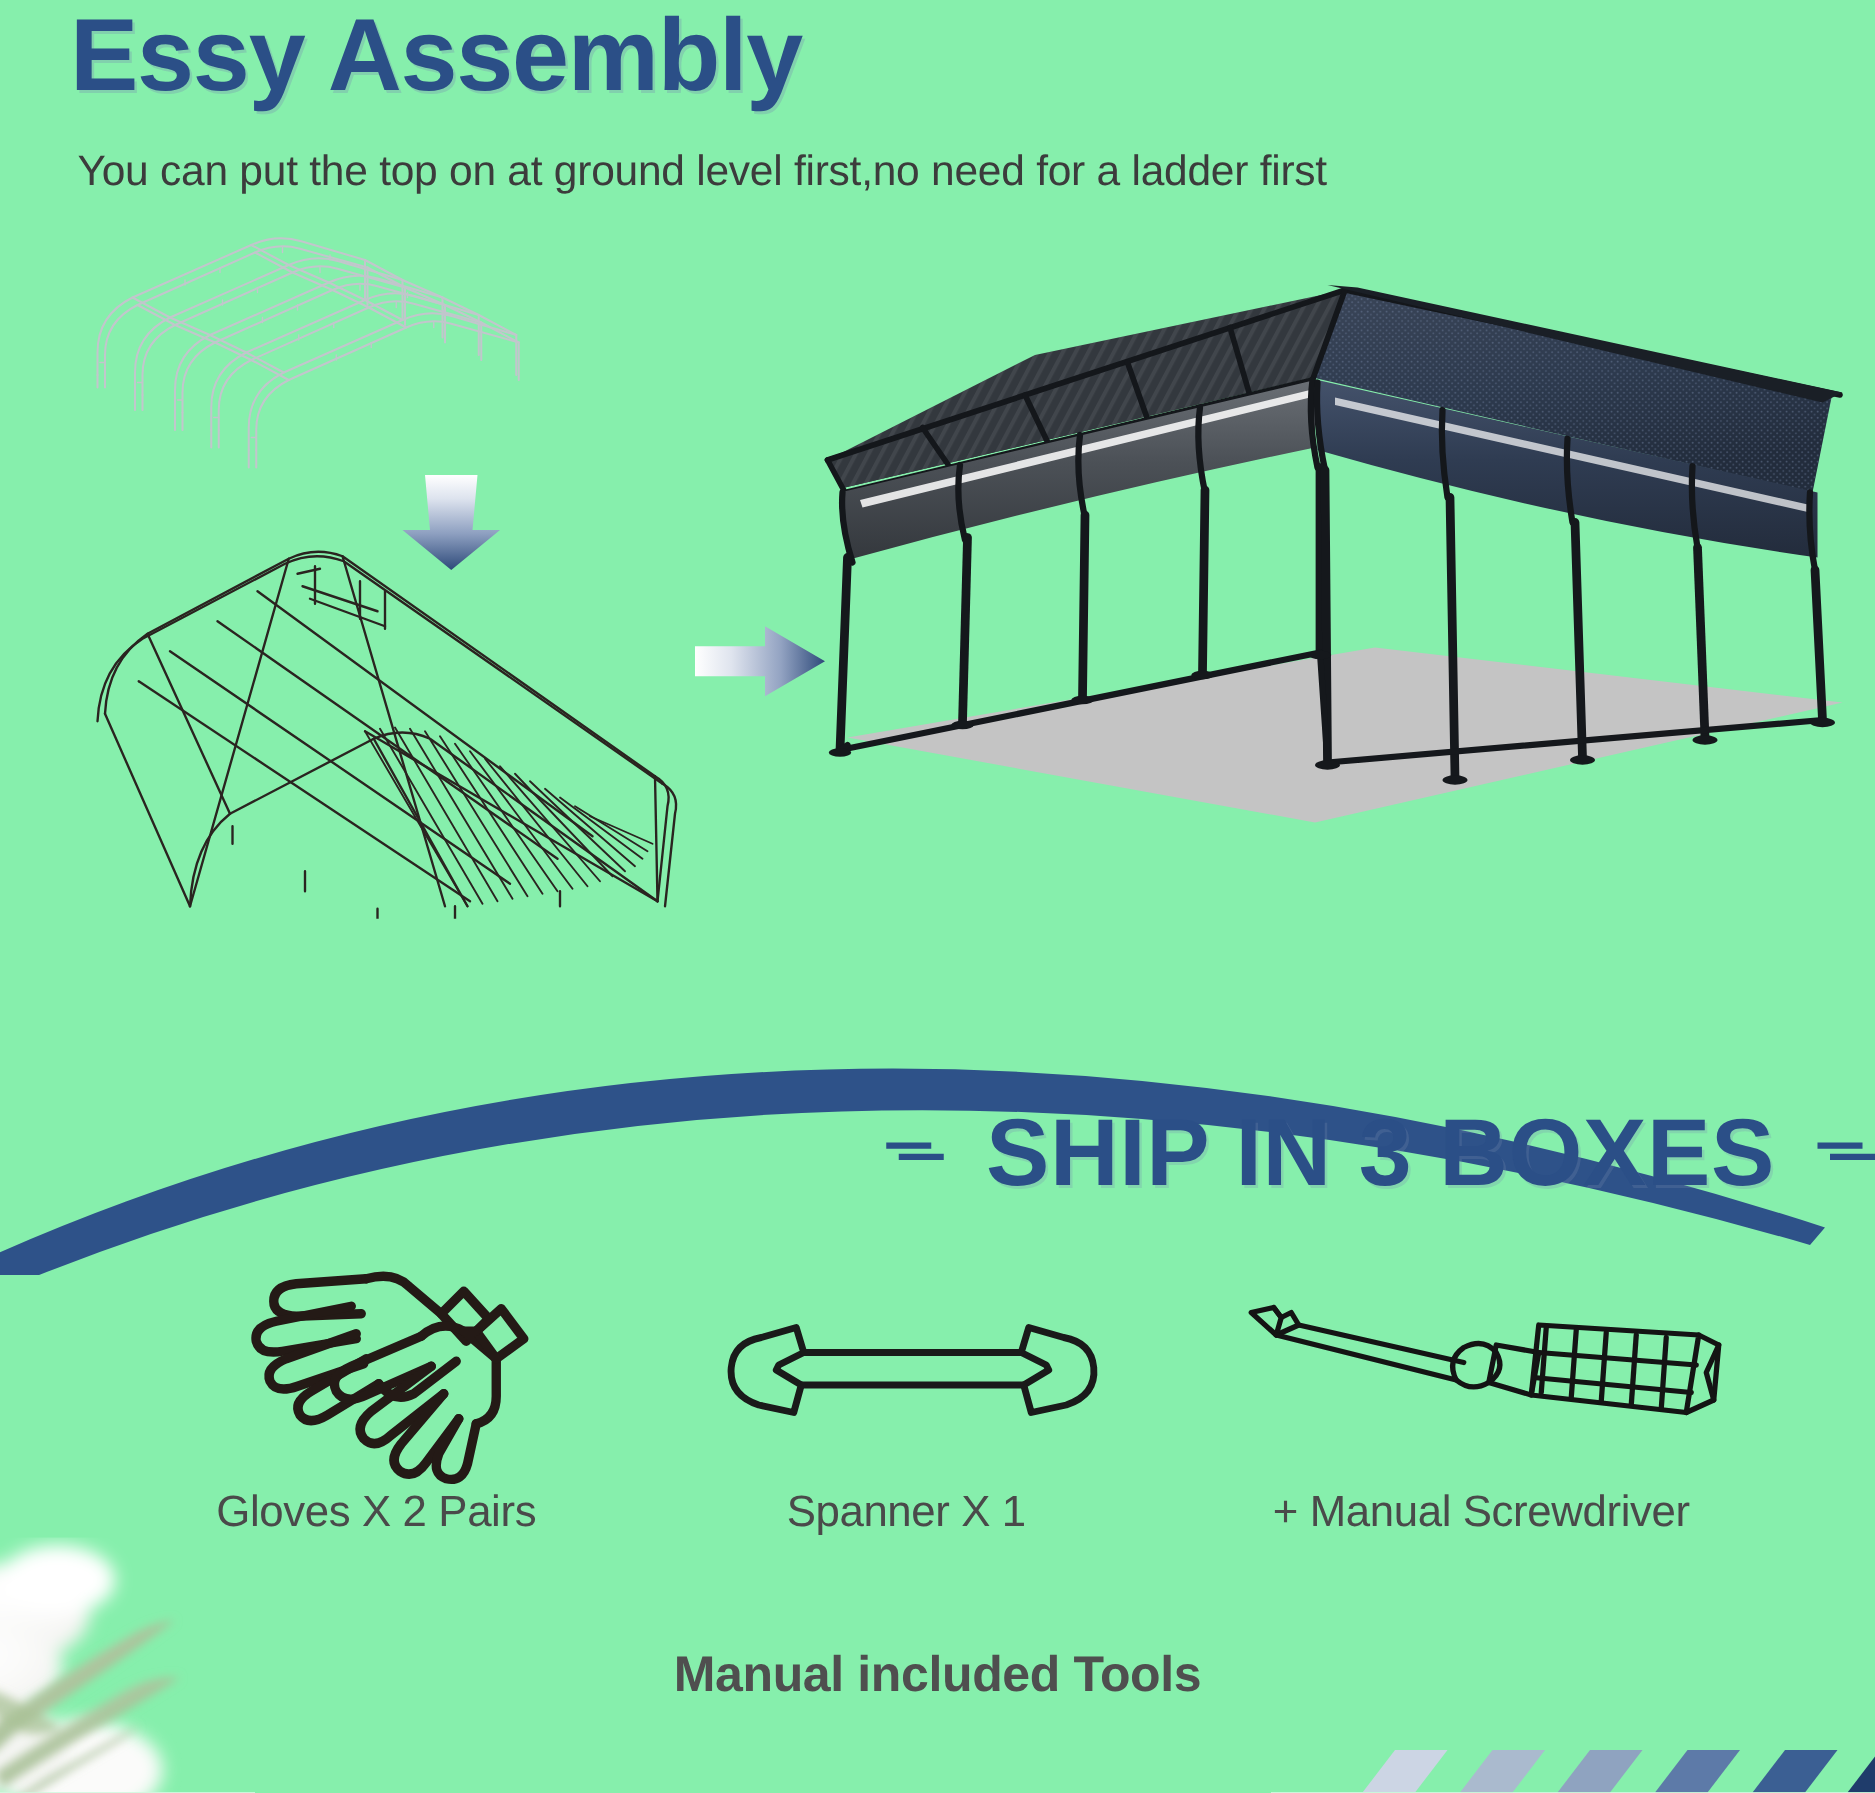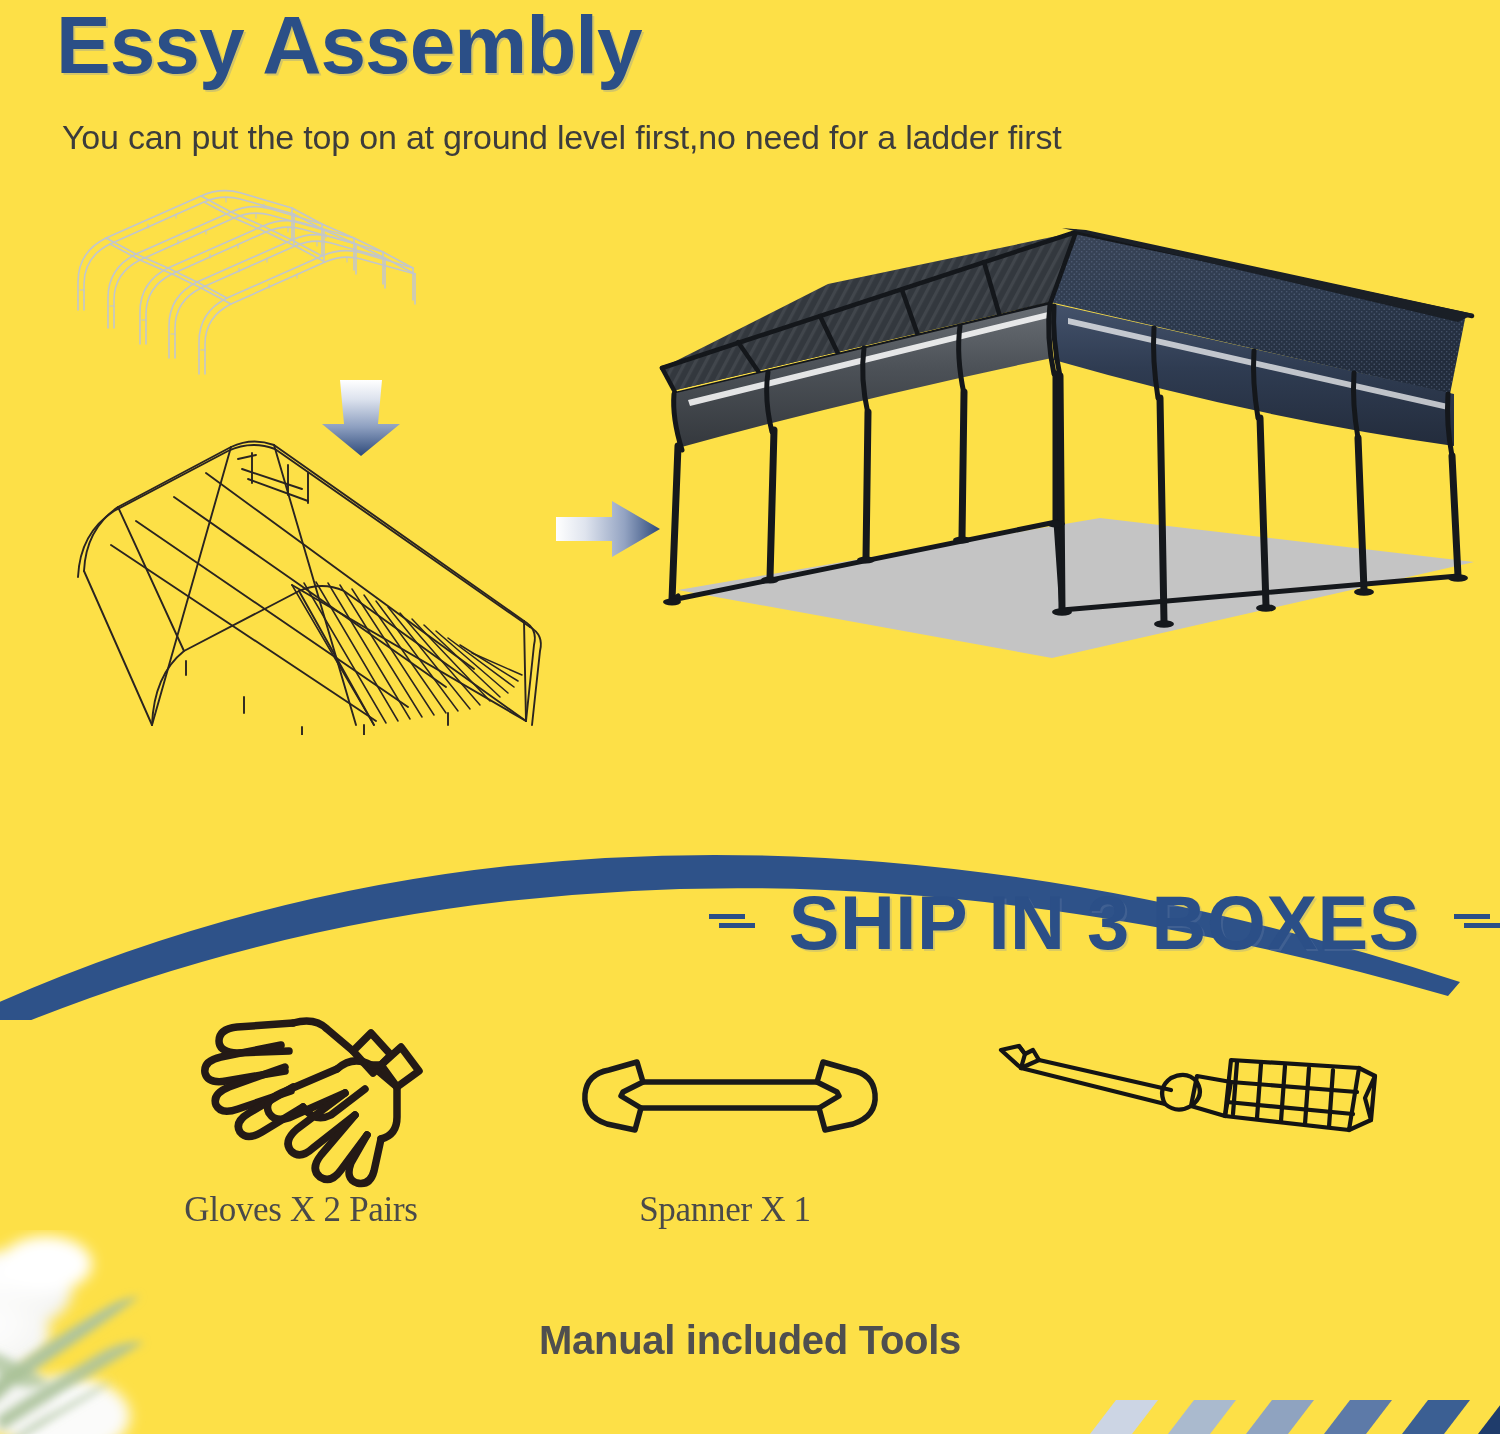--- a/index.html
+++ b/index.html
@@ -7,21 +7,21 @@
     padding: 0;
     background: #ffffff;
   }
   body {
     font-family: "Liberation Sans", sans-serif;
   }
   #page {
     position: relative;
     width: 1500px;
     height: 1434px;
-    background: #fde047;
+    background: #86efac;
     overflow: hidden;
   }
 
   
   #headline {
     position: absolute;
     left: 56px;
     top: 2px;
     font-size: 82px;
     font-weight: bold;
@@ -130,21 +130,20 @@
     text-shadow: 2px 2px 0 rgba(120,140,175,0.25);
   }
 
   
   #tools {
     position: absolute;
     left: 0;
     top: 1000px;
     width: 1340px;
     height: 290px;
-    font-family: Liberation Serif, serif;
   }
   .tool {
     position: absolute;
     text-align: center;
   }
   .tool .glyph {
     height: 190px;
     display: flex;
     align-items: center;
     justify-content: center;
@@ -536,20 +535,21 @@
             <path d="M334 48 L330 104"></path>
             <path d="M358 50 L354 107"></path>
             <path d="M256 62 L382 72"></path>
             <path d="M252 82 L378 94"></path>
 
             <path d="M374 110 L396 100 L400 56 L384 48"></path>
             <path d="M396 100 L390 78 L400 56"></path>
           </g>
         </svg>
       </div>
+      <div class="caption">+ Manual Screwdriver</div>
     </div>
   </div>
 
   <div id="package-caption">Manual included Tools</div>
 
   <svg id="flower" viewBox="0 0 300 214">
     <defs>
       <filter id="soft" x="-40%" y="-40%" width="180%" height="180%">
         <feGaussianBlur stdDeviation="7"></feGaussianBlur>
       </filter>

